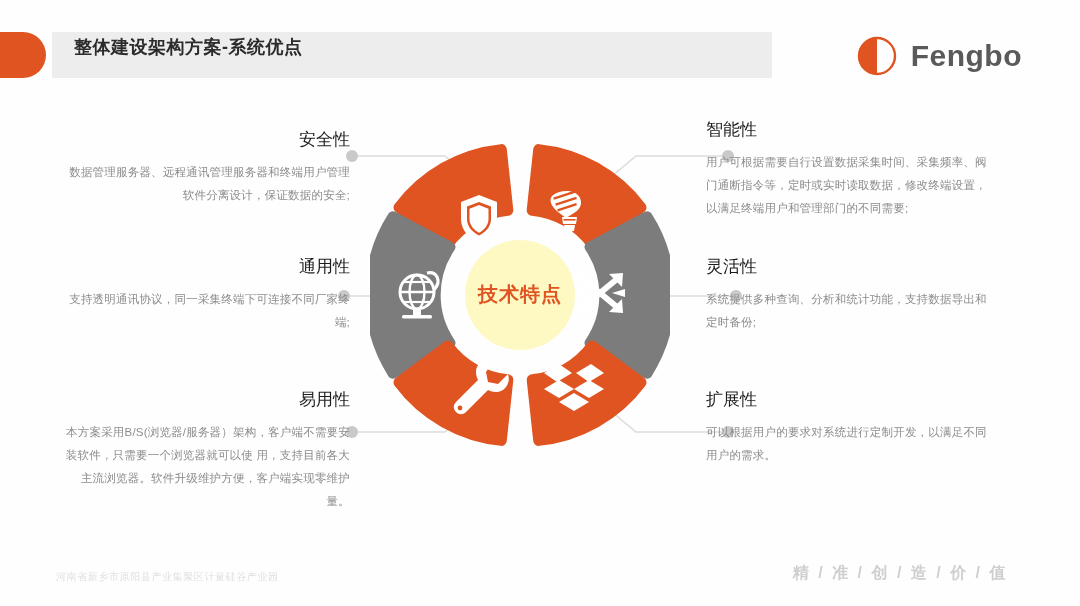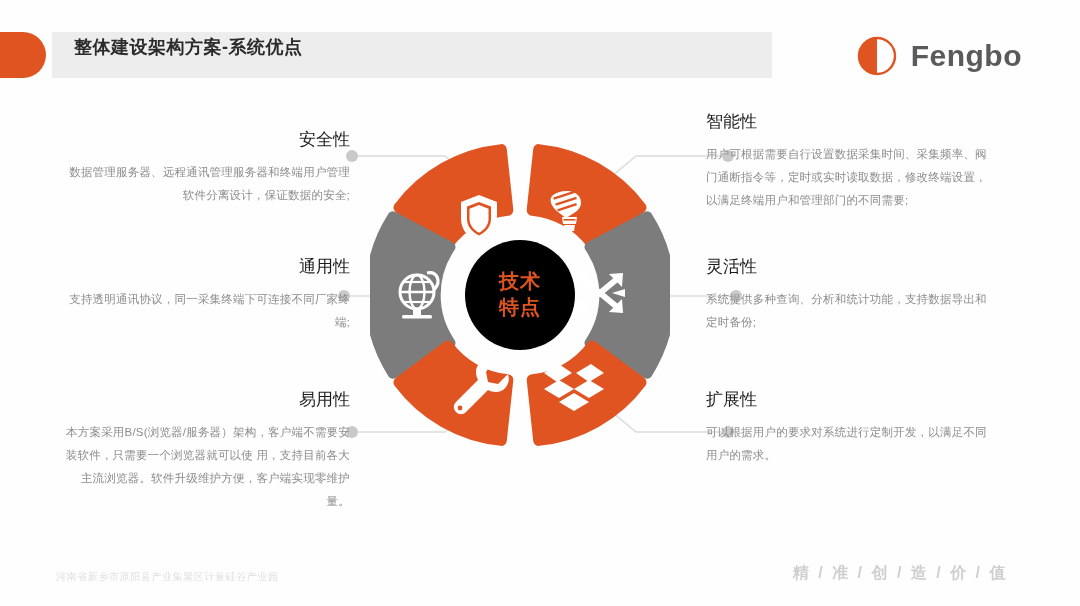--- a/index.html
+++ b/index.html
@@ -39,32 +39,32 @@
   
   .tblock{position:absolute;width:288px;}
   .tblock .t-title{font-size:17px;font-weight:normal;color:#1c1c1c;margin-bottom:11px;line-height:1.2;}
   .tblock .t-body{font-size:11.5px;color:#8c8c8c;line-height:2.0;letter-spacing:.2px;}
   .left  {text-align:right;left:62px;}
   .right {text-align:left; left:706px;}
 
   .b-sec {top:130px;}
   .b-gen {top:257px;}
   .b-eas {top:390px;}
-  .b-int {top:112px;}
+  .b-int {top:120px;}
   .b-fle {top:257px;}
   .b-ext {top:390px;}
 
   
   .diagram{position:absolute;left:370px;top:140px;width:300px;height:310px;}
   .connectors{position:absolute;left:0;top:100px;width:1080px;height:420px;pointer-events:none;}
 
   .center-circle{
     position:absolute;left:50%;top:50%;transform:translate(-50%,-50%);
-    width:110px;height:110px;border-radius:50%;background:#000000;
-    display:flex;flex-direction:column;align-items:center;justify-content:center;
+    width:110px;height:110px;border-radius:50%;background:#fef9c3;
+    display:flex;flex-direction:row;align-items:center;justify-content:center;
   }
   .center-circle span{
     font-size:20px;font-weight:bold;color:#DF5420;line-height:1.28;letter-spacing:1px;
   }
 
   
   .footer-left{
     position:absolute;left:56px;bottom:22px;
     font-size:10px;color:#DFDFDF;letter-spacing:.6px;
   }

